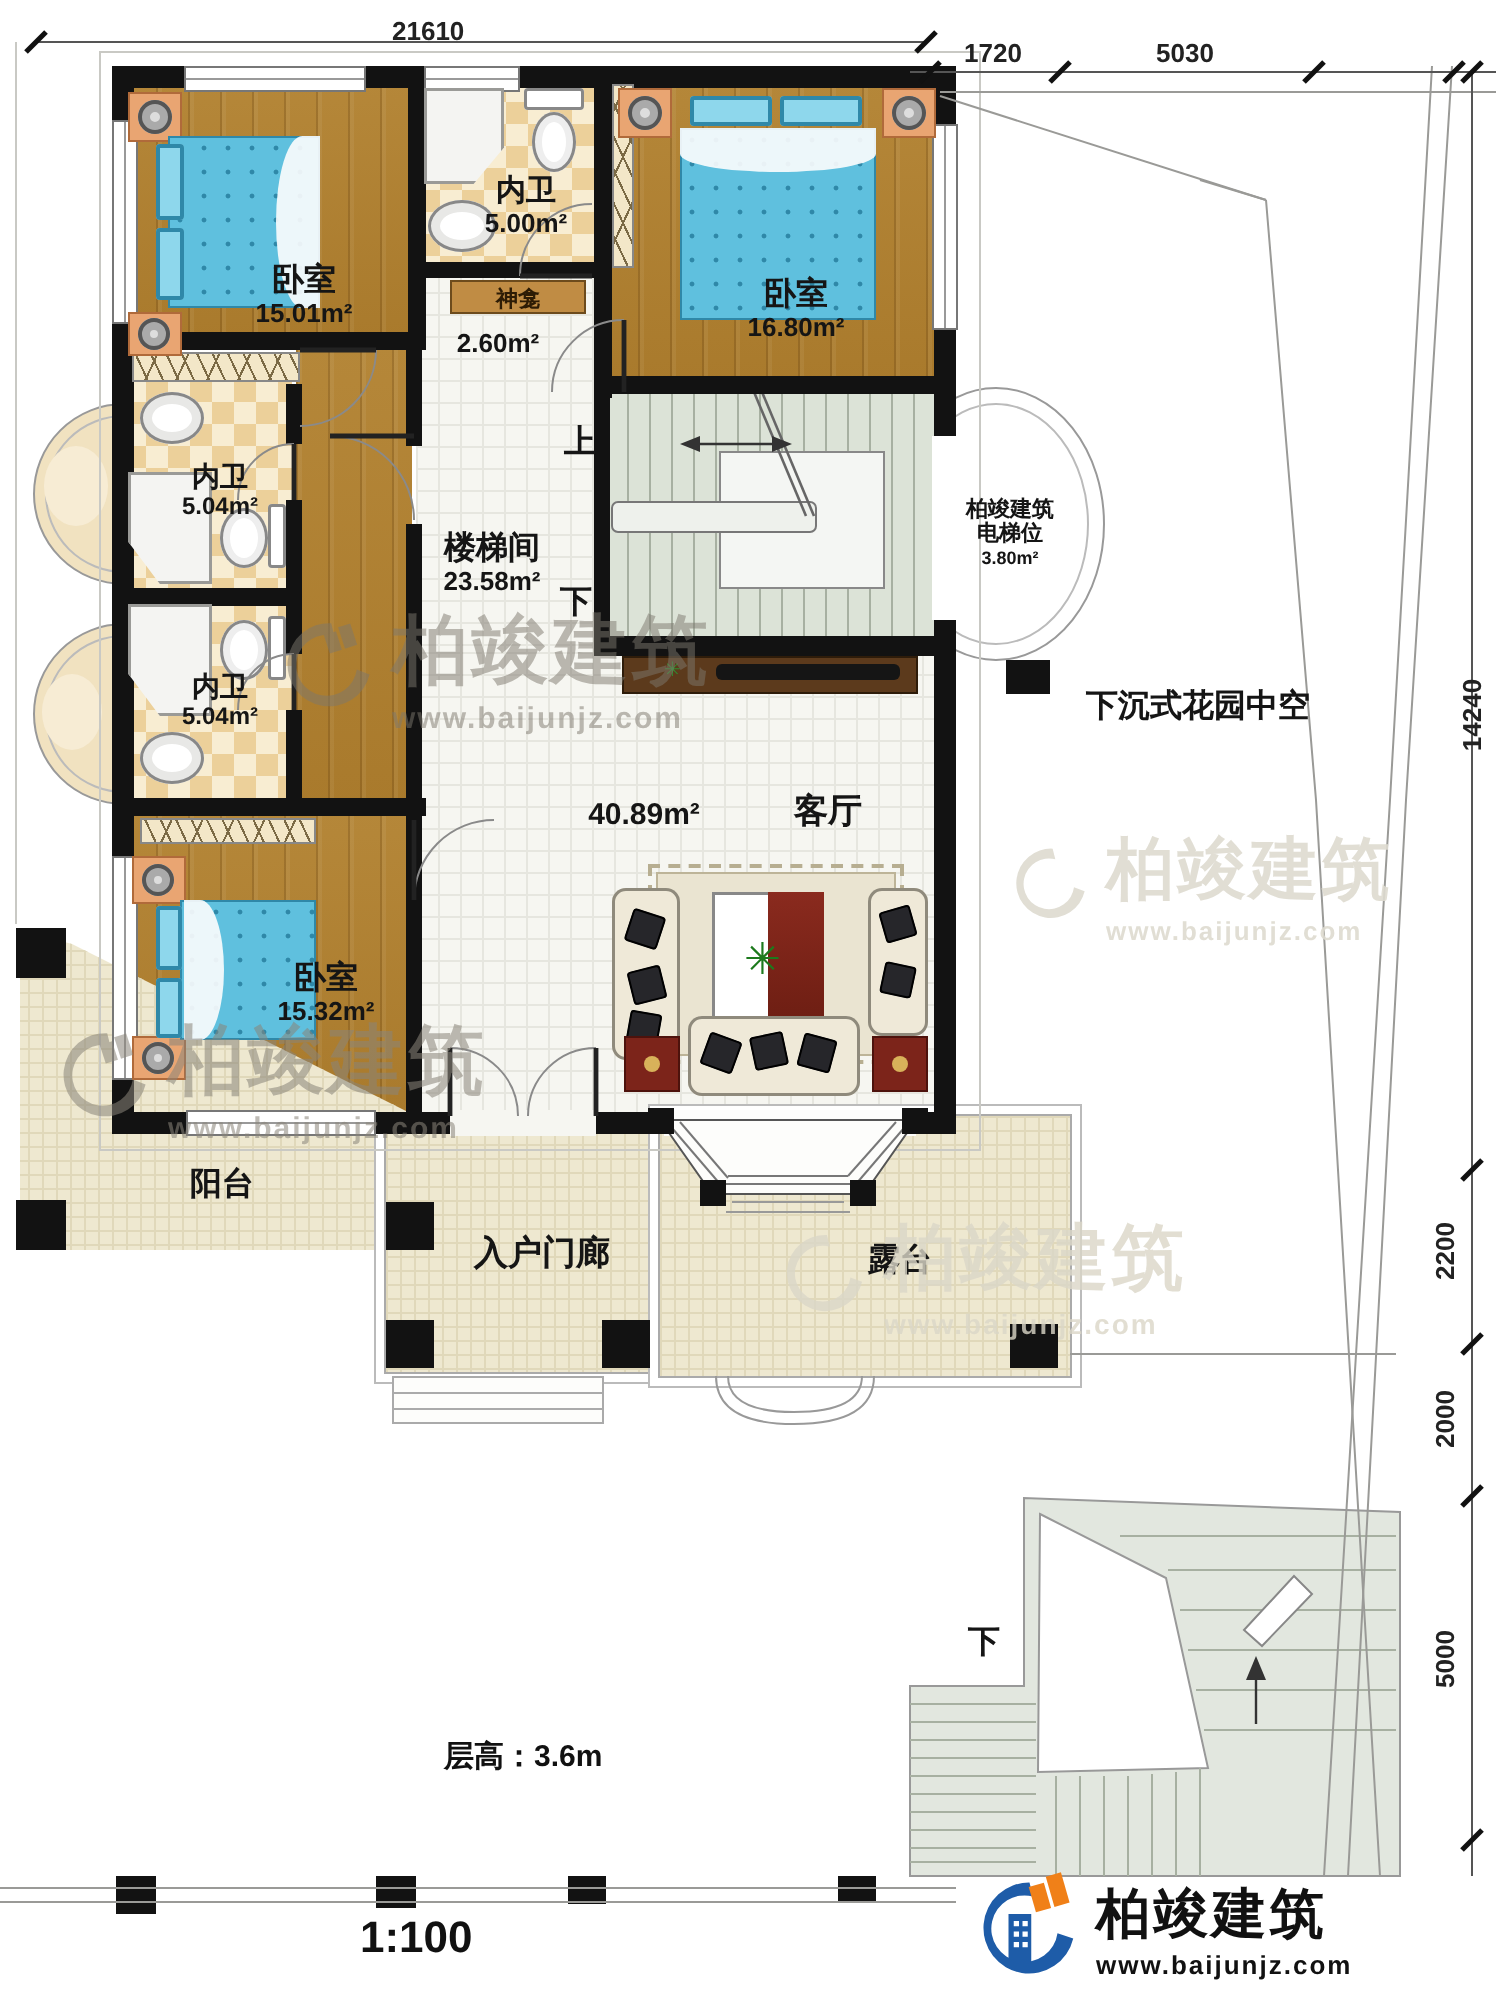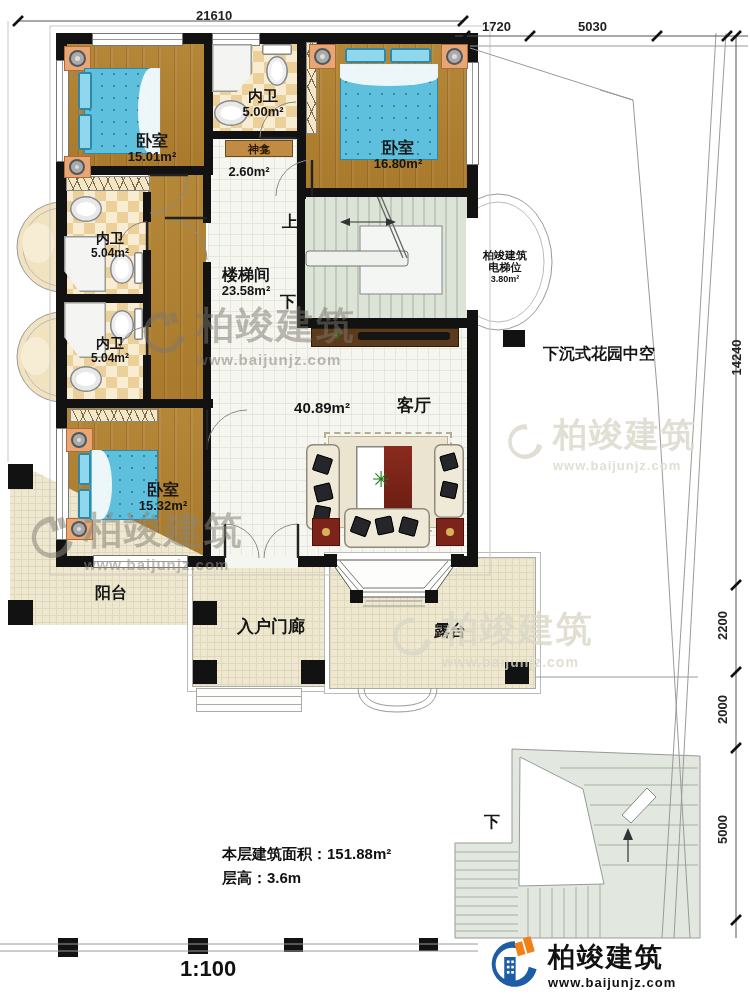--- a/index.html
+++ b/index.html
@@ -470,23 +470,20 @@
   <div class="wm" style="left:390px;top:605px;opacity:.8;color:#dbd7c8;">
     <svg width="44" height="48" viewBox="0 0 60 64">
       <path d="M32 4 A26 26 0 1 0 56 36 L48 33 A19 19 0 1 1 34 12 Z" fill="currentColor"></path>
       </svg>
     <div>
         <div class="t1" style="font-size:36px;">柏竣建筑</div>
       <div class="t2" style="font-size:14px;letter-spacing:1px;">www.baijunjz.com</div>
       </div>
   </div>
 
-  <div class="abs" style="left:222px;top:845px;font-size:15px;font-weight:600;color:#111;">
-    <span>本层建筑面积：</span><span>151.88m²</span>
-  </div>
   <div class="abs" style="left:222px;top:869px;font-size:15px;font-weight:600;color:#111;">
     <span>层高：</span><span>3.6m</span>
   </div>
 
   <div class="abs" style="left:180px;top:956px;display:flex;align-items:baseline;gap:14px;">
     <span style="font-size:22px;font-weight:600;color:#111;">1:100</span>
   </div>
   <div class="abs" style="left:486px;top:936px;display:flex;align-items:center;gap:8px;">
     <svg width="54" height="56" viewBox="0 0 60 64">
       <path d="M32 6 A26 26 0 1 0 57 38 L48 35 A19 19 0 1 1 34 14 Z" fill="#1e5ca8"></path>

